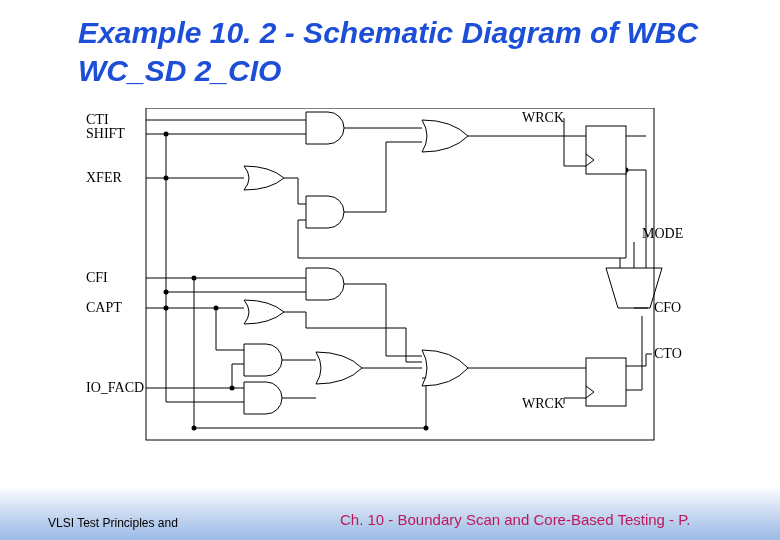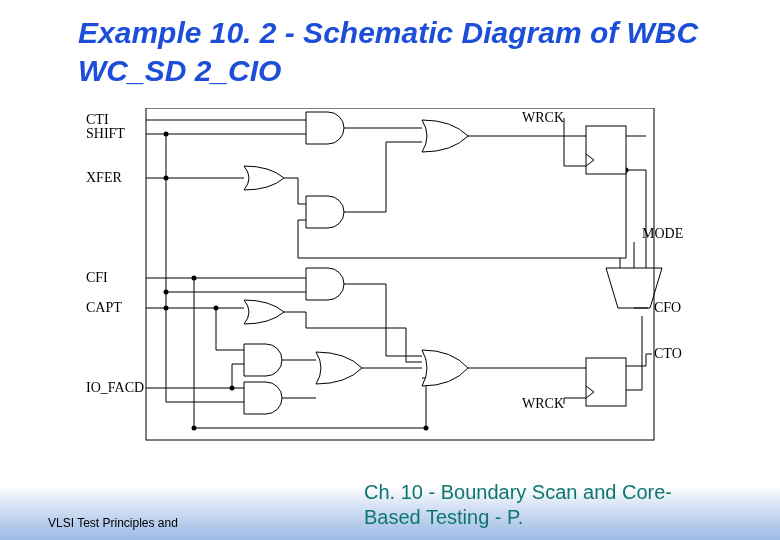--- a/index.html
+++ b/index.html
@@ -1,21 +1,21 @@
 <!DOCTYPE html>
 <html><head>
 <meta charset="utf-8">
 <style>
   html,body{margin:0;padding:0;width:780px;height:540px;background:#fff;font-family:Arial,Helvetica,sans-serif;overflow:hidden}
   .slide{position:relative;width:780px;height:540px}
   .title{position:absolute;left:78px;top:14px;width:640px;font-size:30px;font-weight:bold;font-style:italic;color:#1d4ed8;line-height:1.25}
   .footer-bar{position:absolute;left:0;bottom:0;width:780px;height:54px;
     background:linear-gradient(to bottom,#ffffff 0%,#d9e4f5 35%,#b6cdec 70%,#9bbbe6 100%)}
   .foot-left{position:absolute;left:48px;bottom:10px;font-size:12px;color:#000}
-  .foot-right{position:absolute;left:364px;bottom:10px;width:360px;font-size:20px;color:#0f766e;line-height:1.25}
+  .foot-right{position:absolute;left:340px;bottom:10px;width:360px;font-size:15px;color:#be185d;line-height:1.25}
   .schem{position:absolute;left:86px;top:108px;width:600px;height:360px}
   .schem text{font-family:"Times New Roman",serif;font-size:14px;fill:#000}
   .schem .wire{stroke:#000;stroke-width:1;fill:none}
   .schem .node{fill:#000}
   .schem .gate{stroke:#000;stroke-width:1;fill:#fff}
   .schem .ff{stroke:#000;stroke-width:1;fill:#fff}
 </style>
 </head>
 <body>
 <div class="slide">

